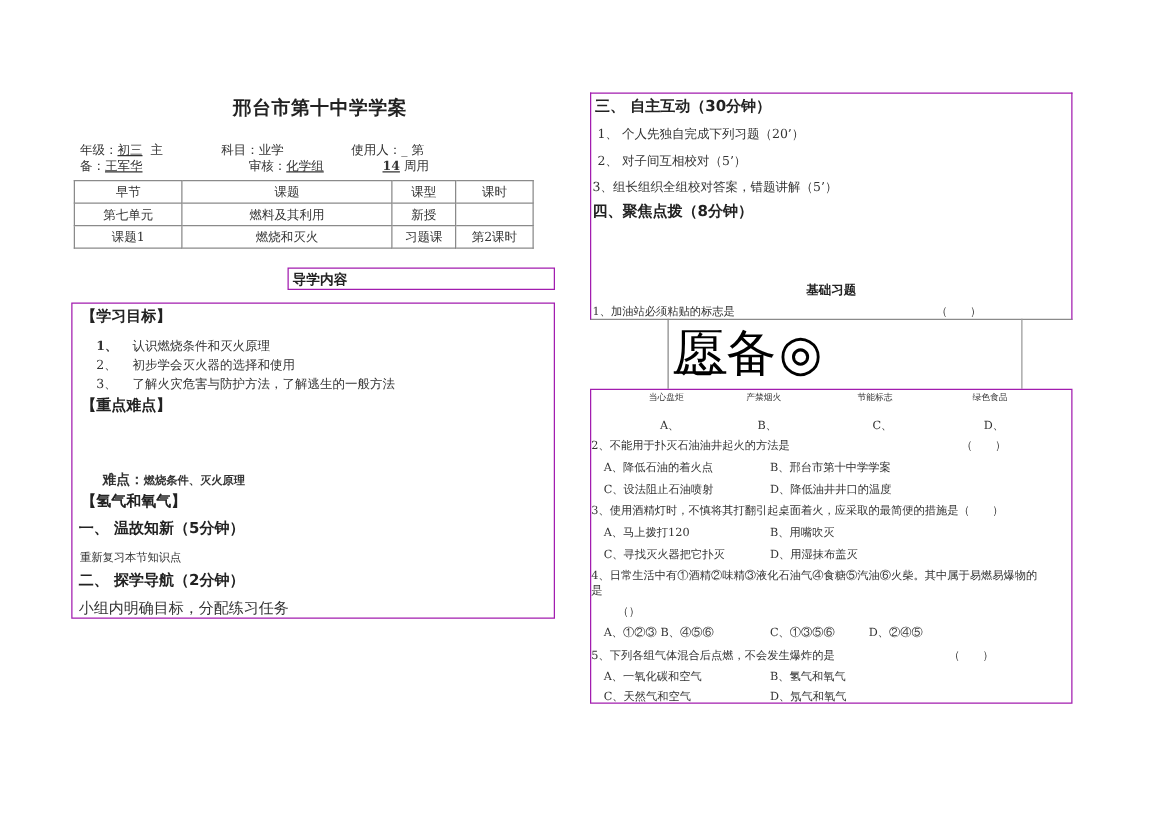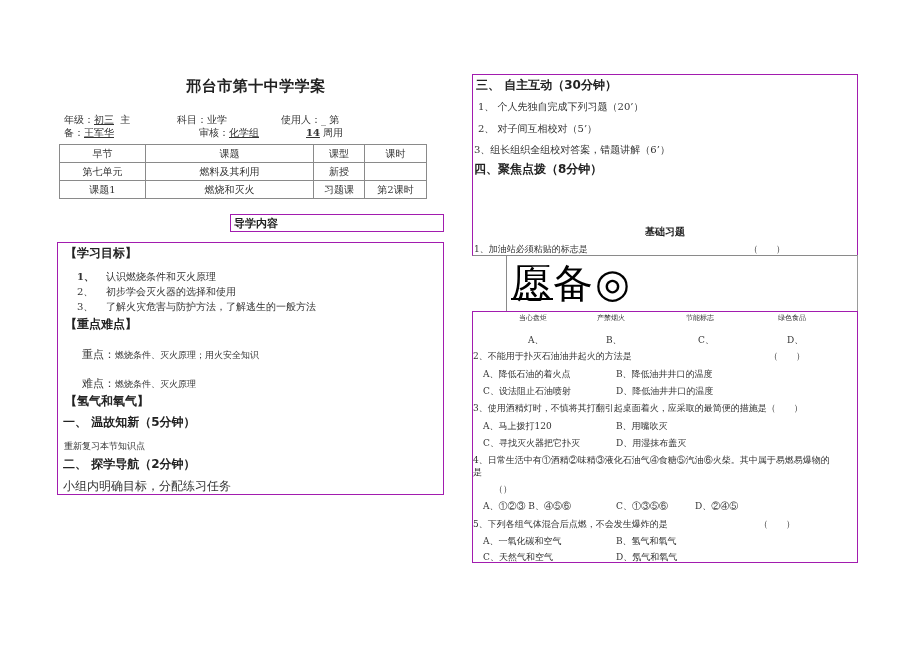--- a/index.html
+++ b/index.html
@@ -81,70 +81,67 @@
   </div>
   <div class="abs t10" style="left:19px; top:42px;">
     <span style="display:inline-block; width:29px;">2、</span><span>初步学会灭火器的选择和使用</span>
   </div>
   <div class="abs t10" style="left:19px; top:57px;">
     <span style="display:inline-block; width:29px;">3、</span><span>了解火灾危害与防护方法，了解逃生的一般方法</span>
   </div>
 
   <div class="abs hd sans" style="left:7px; top:73px;">【重点难点】</div>
 
-  <div class="abs" style="left:24px; top:100px; white-space:nowrap; color:#333;">
-    <span style="font-size:11px;">重点：</span><span class="t9">燃烧条件、灭火原理；用火安全知识</span>
-  </div>
-  <div class="abs" style="left:24px; top:129px; white-space:nowrap; color:#333;">
+  <div class="abs" style="left:24px; top:129px; white-space:nowrap; color:#333;font-weight:bold;">
     <span style="font-size:11px;">难点：</span><span class="t9">燃烧条件、灭火原理</span>
   </div>
 
   <div class="abs hd sans" style="left:7px; top:150px;">【氢气和氧气】</div>
   <div class="abs hd sans" style="left:5px; top:171px;">一、 温故知新（5分钟）</div>
   <div class="abs t9" style="left:6px; top:197px;">重新复习本节知识点</div>
   <div class="abs hd sans" style="left:5px; top:213px;">二、 探学导航（2分钟）</div>
   <div class="abs t12" style="left:5px; top:235px;">小组内明确目标，分配练习任务</div>
 </div>
 
 <div class="box" style="left:472px; top:74px; width:386px; height:182px; border-bottom:1px solid #8a8a8a;">
   <div class="abs hd sans" style="left:3px; top:2px;">三、 自主互动（30分钟）</div>
   <div class="abs t10" style="left:5px; top:25px;">1、 个人先独自完成下列习题（20’）</div>
   <div class="abs t10" style="left:5px; top:47px;">2、 对子间互相校对（5’）</div>
-  <div class="abs t10" style="left:1px; top:68px;">3、组长组织全组校对答案，错题讲解（6’）</div>
+  <div class="abs t10" style="left:1px; top:68px;">3、组长组织全组校对答案，错题讲解（5’）</div>
 
   <div class="abs hd sans" style="left:1px; top:86px;">四、聚焦点拨（8分钟）</div>
 
   <div class="abs sans" style="left:0; width:384px; top:150px; text-align:center; font-size:10px; font-weight:bold; color:#222;">基础习题</div>
 
   <div class="abs t9" style="left:1px; top:168px;">1、加油站必须粘贴的标志是</div>
   <div class="abs t9" style="left:276px; top:168px;">（　　）</div>
 </div>
 
-<div class="abs" style="left:506px; top:255px; width:352px; height:56px; border-left:1px solid #8a8a8a; border-right:1px solid #9a9a9a; box-sizing:border-box;">
+<div class="abs" style="left:534px; top:255px; width:284px; height:56px; border-left:1px solid #8a8a8a; border-right:1px solid #9a9a9a; box-sizing:border-box;">
   <div class="abs signs" style="left:4px; top:6px;">
     <span class="first">愿</span><span>备◎</span>
   </div>
 </div>
 
 <div class="box" style="left:472px; top:311px; width:386px; height:252px;">
 
   <div class="abs cap sans" style="left:46px; top:1px;">当心盘炬</div>
   <div class="abs cap sans" style="left:124px; top:1px;">产禁烟火</div>
   <div class="abs cap sans" style="left:213px; top:1px;">节能标志</div>
   <div class="abs cap sans" style="left:305px; top:1px;">绿色食品</div>
 
   <div class="abs t9" style="left:55px; top:22px;">A、</div>
   <div class="abs t9" style="left:133px; top:22px;">B、</div>
   <div class="abs t9" style="left:225px; top:22px;">C、</div>
   <div class="abs t9" style="left:314px; top:22px;">D、</div>
 
   <div class="abs t9" style="left:0px; top:38px;">2、不能用于扑灭石油油井起火的方法是</div>
   <div class="abs t9" style="left:296px; top:38px;">（　　）</div>
   <div class="abs t9" style="left:10px; top:56px;">A、降低石油的着火点</div>
-  <div class="abs t9" style="left:143px; top:56px;">B、降低油井井口的温度</div>
+  <div class="abs t9" style="left:143px; top:56px;">B、邢台市第十中学学案</div>
   <div class="abs t9" style="left:10px; top:73px;">C、设法阻止石油喷射</div>
   <div class="abs t9" style="left:143px; top:73px;">D、降低油井井口的温度</div>
 
   <div class="abs t9" style="left:0px; top:90px;">3、使用酒精灯时，不慎将其打翻引起桌面着火，应采取的最简便的措施是（　　）</div>
   <div class="abs t9" style="left:10px; top:108px;">A、马上拨打120</div>
   <div class="abs t9" style="left:143px; top:108px;">B、用嘴吹灭</div>
   <div class="abs t9" style="left:10px; top:125px;">C、寻找灭火器把它扑灭</div>
   <div class="abs t9" style="left:143px; top:125px;">D、用湿抹布盖灭</div>
 
   <div class="abs t9" style="left:0px; top:142px;">4、日常生活中有①酒精②味精③液化石油气④食糖⑤汽油⑥火柴。其中属于易燃易爆物的</div>

